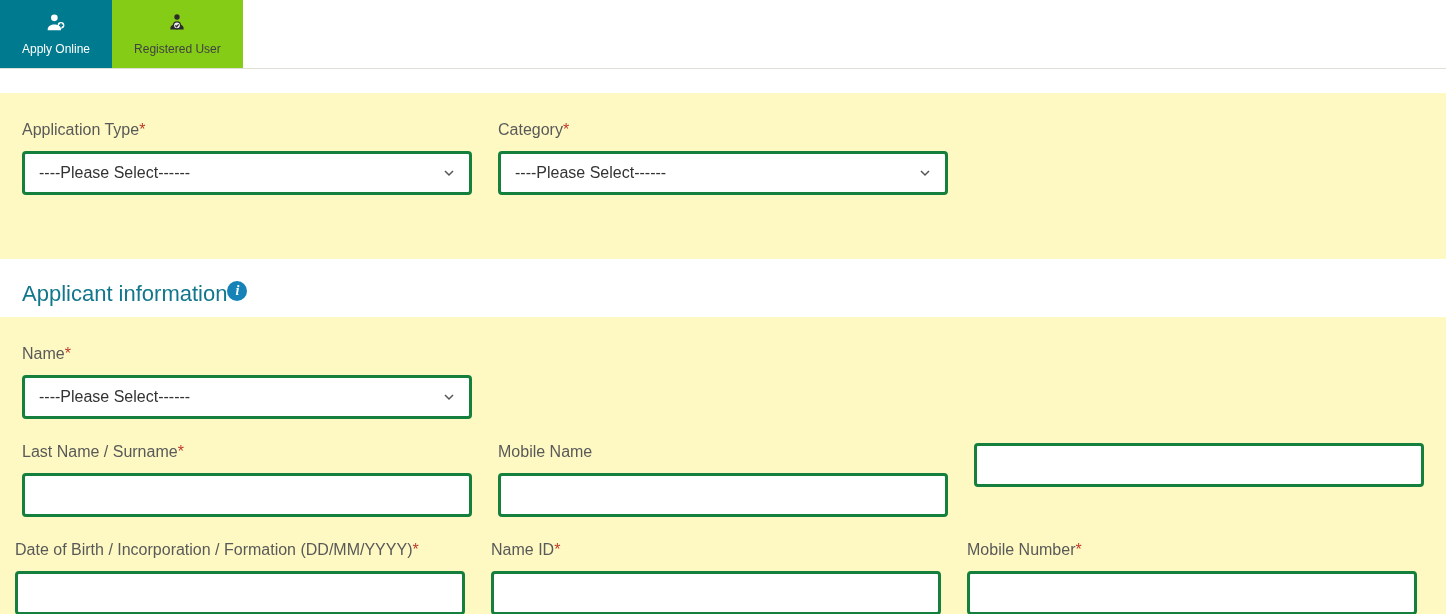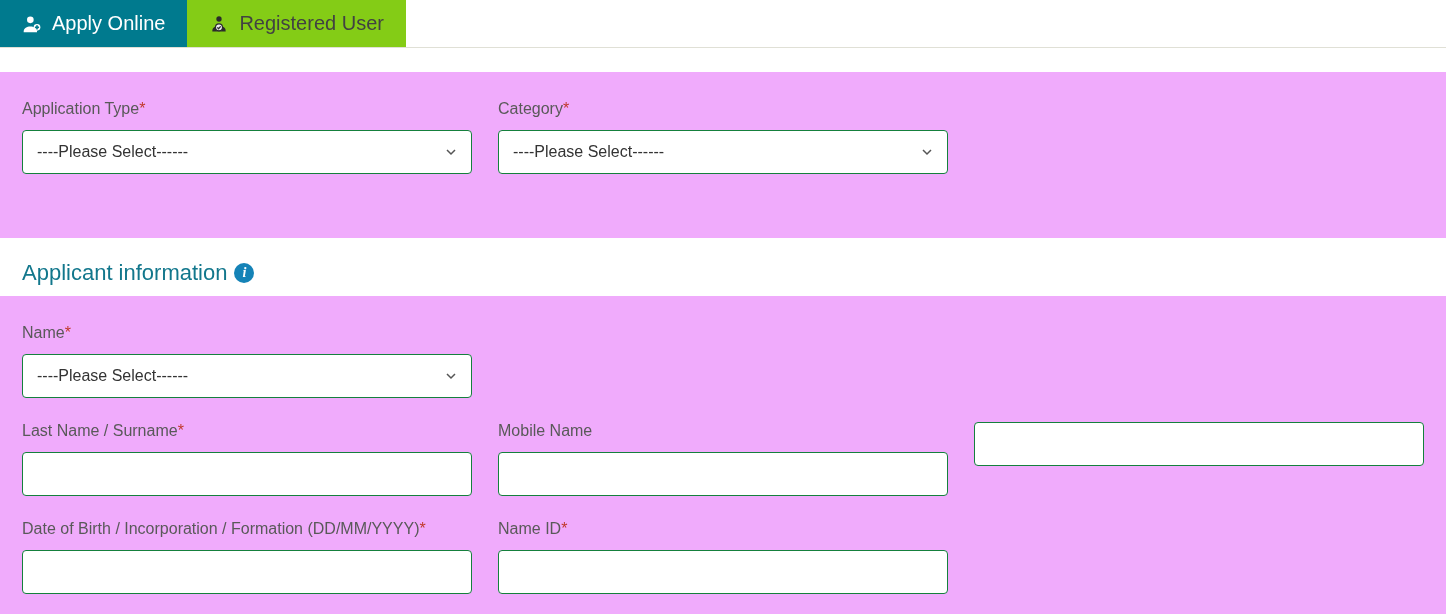--- a/index.html
+++ b/index.html
@@ -13,45 +13,45 @@
   .tabs {
     display: flex;
     border-bottom: 1px solid #e0e0d6;
   }
   .tab {
     display: flex;
     align-items: center;
     gap: 10px;
     padding: 12px 22px;
     cursor: pointer;
-    font-size: 20px;
+    font-size: 12px;
+    flex-direction: column;
   }
   .tab.active {
     background: #007a8e;
     color: #fff;
   }
   .tab.inactive {
     background: #84cc16;
     color: #424242;
   }
   .tab .icon { display:inline-flex; }
   .section-beige {
-    background: #f0abfc;
+    background: #fef9c3;
     padding: 28px 36px 40px 22px;
   }
   .section-white {
     background: #fff;
     padding: 22px 22px 10px 22px;
   }
   .section-title {
     color: #12778c;
     font-size: 22px;
     display:flex;
-    align-items:center;
-    gap:7px;
+    gap:0;
   }
   .info-badge {
     width: 20px; height: 20px; border-radius: 50%;
     background: #1583b7;
     color: #fff;
     display: inline-flex; align-items:center; justify-content:center;
     font-weight: bold; font-style: italic; font-family: Georgia, serif;
     font-size: 14px;
   }
   .row {
@@ -66,21 +66,21 @@
     gap: 12px;
   }
   label {
     color: #595959;
     font-size: 16px;
   }
   .req { color: #c0392b; }
   .control {
     height: 44px;
     background: #fff;
-    border: 1px solid #15803d;
+    border: 3px solid #15803d;
     border-radius: 4px;
     padding: 0 14px;
     display: flex;
     align-items: center;
     justify-content: space-between;
     color: #333;
     font-size: 16px;
   }
   .control.select { cursor: pointer; }
   .control input {
@@ -195,32 +195,40 @@
           <input type="text" style="">
         </div>
     </div>
     <div class="col">
       <div class="control">
           <input type="text" style="">
         </div>
     </div>
   </div>
 
-  <div class="row" style="margin-bottom:12px;">
+  <div class="row" style="margin-bottom:12px;justify-content:center;">
     <div class="col">
       <label>
         <span>Date of Birth / Incorporation / Formation (DD/MM/YYYY)</span><span class="req">*</span>
       </label>
       <div class="control">
           <input type="text" style="">
         </div>
     </div>
     <div class="col">
       <label>
         <span>Name ID</span><span class="req">*</span>
       </label>
       <div class="control">
           <input type="text" style="">
         </div>
     </div>
+    <div class="col">
+      <label>
+        <span>Mobile Number</span><span class="req">*</span>
+      </label>
+      <div class="control">
+          <input type="text" style="">
+        </div>
+    </div>
   </div>
 
 </div>
 
 </body></html>

